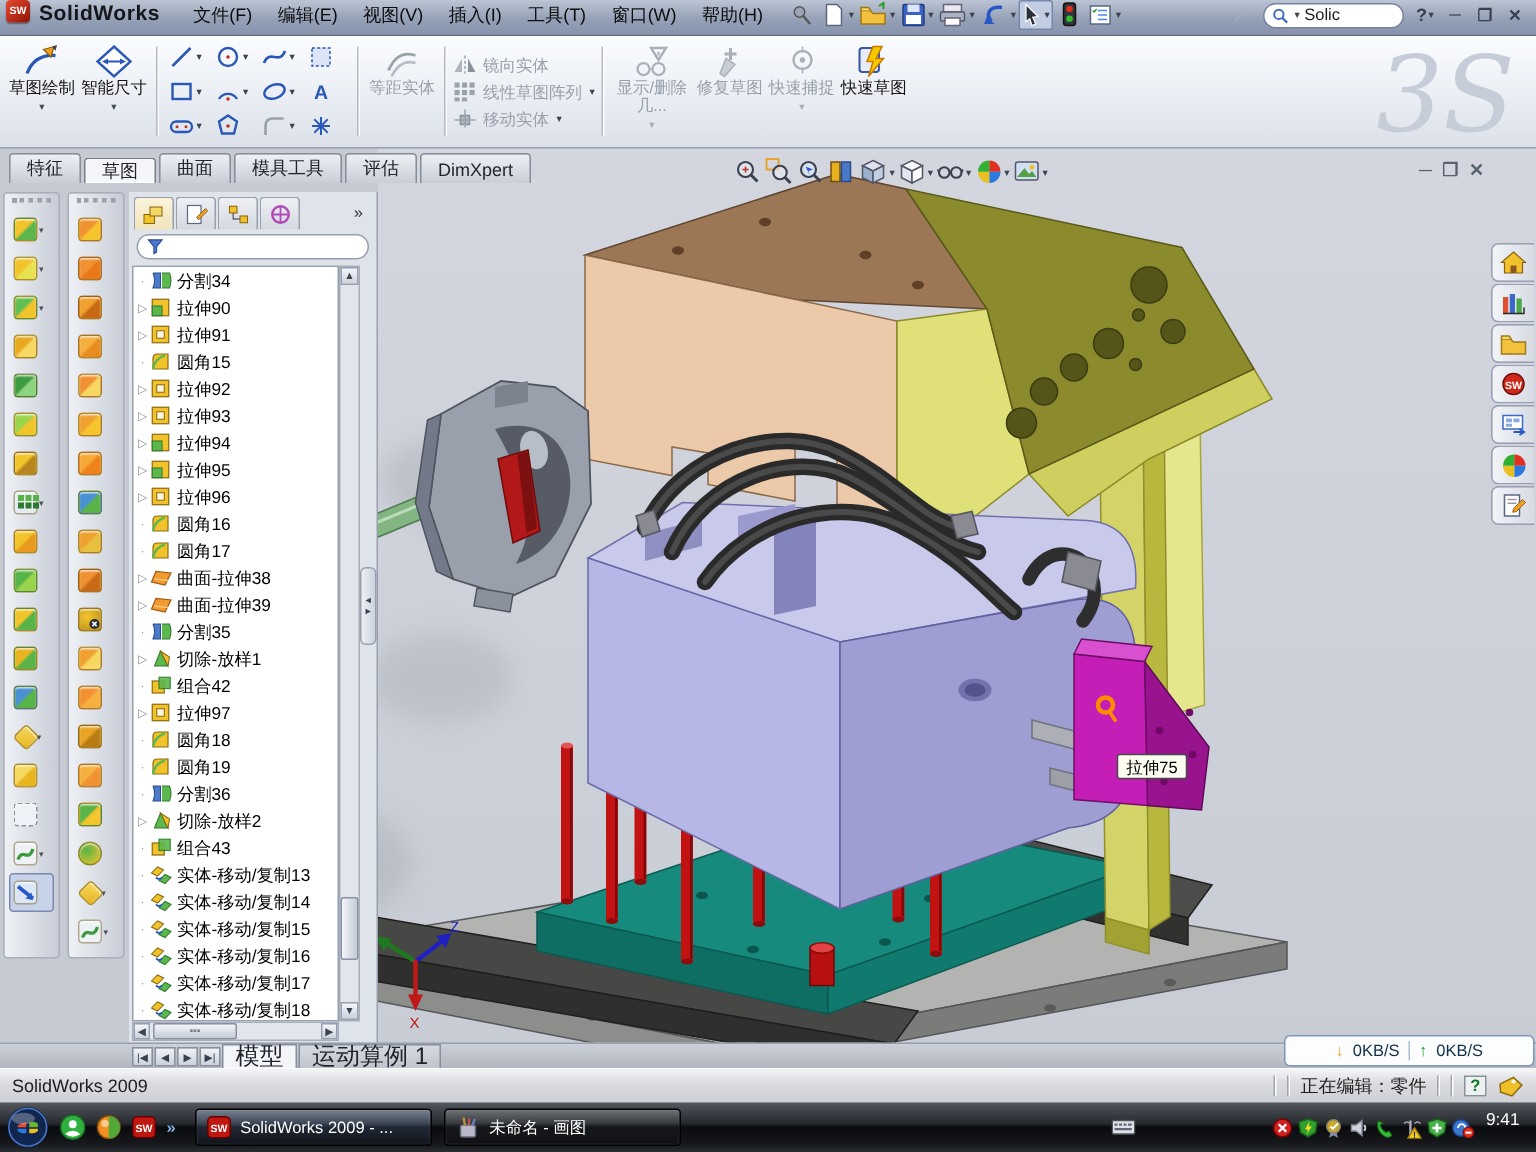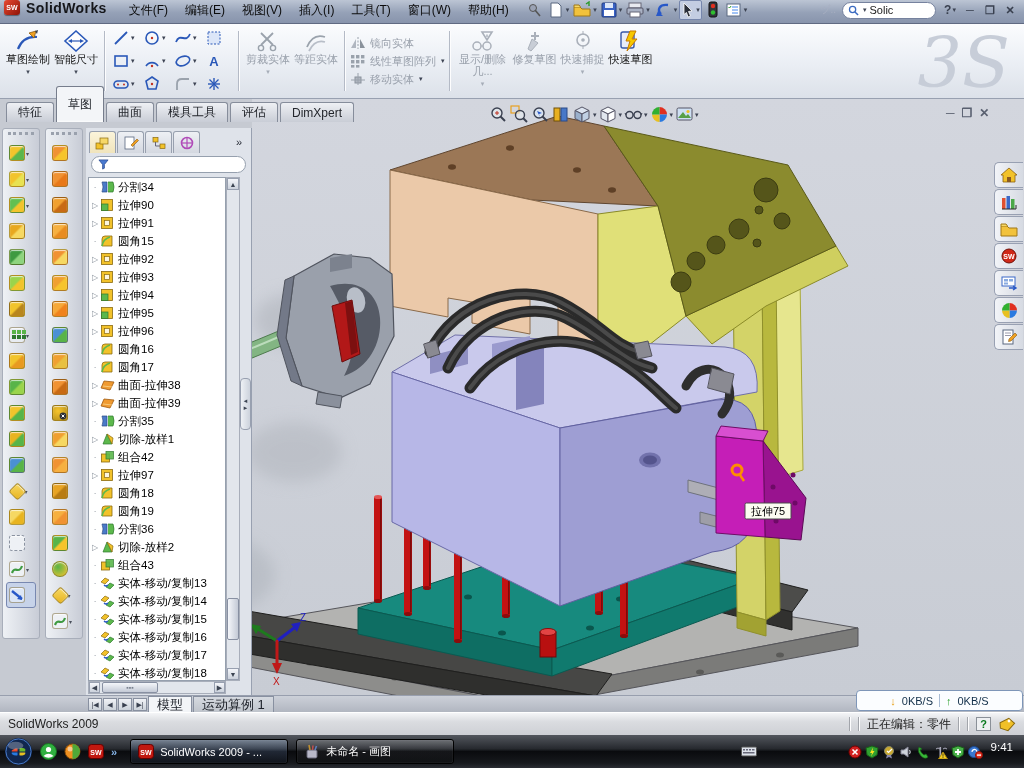--- a/index.html
+++ b/index.html
@@ -28,21 +28,21 @@
 .cmd-caret{font-size:7px;color:#454c5a;margin-top:1px}
 .cmd-btn.disabled .cmd-caret{color:#a6adb8}
 .cmd-sep{width:2px;border-left:1px solid #b4bac6;border-right:1px solid #fdfdfe;margin:4px 4px;z-index:1}
 .cmd-grid{display:grid;grid-template-columns:repeat(4,31px);grid-auto-rows:23px;align-content:center;z-index:1}
 .grid-cell{display:flex;align-items:center;justify-content:flex-start;gap:0;padding-left:2px}
 .stackcol{display:flex;flex-direction:column;justify-content:center;gap:3px;z-index:1}
 .stack-row{display:flex;align-items:center;gap:4px;font-size:11px;color:#9aa1ac;white-space:nowrap}
 
 .tabsrow{position:absolute;left:0;top:99px;height:23px;display:flex;align-items:flex-end;padding-left:6px;gap:2px;z-index:45}
 .tab{height:20px;padding:0 11px;display:flex;align-items:center;font-size:12px;color:#23262c;background:linear-gradient(#eef0f4,#c9cdd6);border:1px solid #868d9b;border-bottom:none;border-radius:3px 3px 0 0}
-.tab.active{background:#f3f5f8;height:36px;border-color:#767d8c;box-shadow:0 -1px 2px rgba(255,255,255,.8) inset}
+.tab.active{background:#f3f5f8;height:17px;border-color:#767d8c;box-shadow:0 -1px 2px rgba(255,255,255,.8) inset}
 
 .leftbars{position:absolute;left:0;top:128px;width:86px;display:flex;gap:5px;padding-left:2px;z-index:30}
 .ltb{display:flex;flex-direction:column;align-items:center;width:38px;background:linear-gradient(90deg,#eef1f5,#d4d8e0 70%,#c8ccd6);border:1px solid #a8aeba;border-radius:3px;padding:2px 0 4px;gap:0}
 .grip{width:26px;height:5px;border-top:3px dotted #9aa1ad;margin:1px 0 3px}
 .ltb-item{display:flex;align-items:center;height:26px}
 .tile{width:16px;height:16px;border-radius:3px;border:1px solid rgba(100,80,20,.45);box-shadow:0 1px 1px rgba(255,255,255,.7) inset}
 .ltb-caret{font-size:6px;color:#4a505c;margin-left:1px;width:7px}
 .ltb-item.pressed{background:#c7d3e9;border:1px solid #7888b0;border-radius:3px;padding:2px}
 
 .treepanel{position:absolute;left:86px;top:128px;width:166px;height:567px;background:#dfe3ea;border-right:1px solid #98a0b0;z-index:30}
@@ -68,21 +68,21 @@
 .hu-item{display:flex;align-items:center}
 .vpwin{position:absolute;left:946px;top:106px;display:flex;gap:7px;z-index:20}
 .vpwin span{color:#596070;font-size:12px;font-weight:bold}
 .taskpane{position:absolute;left:994px;top:162px;width:30px;display:flex;flex-direction:column;gap:1px;z-index:20}
 .tp-btn{width:29px;height:26px;background:linear-gradient(90deg,#f2f4f8,#d6dae2);border:1px solid #98a0b2;border-right:none;border-radius:5px 0 0 5px;display:flex;align-items:center;justify-content:center}
 .netwidget{position:absolute;left:856px;top:690px;width:167px;height:21px;background:#fbfdff;border:1px solid #7e96b8;border-radius:4px;display:flex;align-items:center;justify-content:center;gap:6px;font-size:11px;color:#13304a;z-index:60}
 .nw-sep{width:1px;height:13px;background:#a9bcd4}
 
 .modeltabs{position:absolute;left:0;top:695px;width:1024px;height:17px;background:linear-gradient(#ccd0d8,#b1b6c0);border-top:1px solid #989fae;display:flex;align-items:flex-end;padding-left:88px;gap:1px;z-index:40}
 .nav-btn{width:14px;height:13px;background:linear-gradient(#f0f2f6,#ccd2da);border:1px solid #8890a0;display:flex;align-items:center;justify-content:center;margin-bottom:1px}
-.mtab{height:16px;padding:0 8px;font-size:13px;display:flex;align-items:center;background:linear-gradient(#d6dae0,#bfc4cc);border:1px solid #8890a0;border-bottom:none;color:#20242c}
+.mtab{height:16px;padding:0 8px;font-size:16px;display:flex;align-items:center;background:linear-gradient(#d6dae0,#bfc4cc);border:1px solid #8890a0;border-bottom:none;color:#20242c}
 .mtab.active{background:#f3f5f8}
 
 .statusbar{position:absolute;left:0;top:712px;width:1024px;height:23px;background:linear-gradient(#f4f5f7,#dadce0 40%,#ced0d5);border-top:1px solid #fff;display:flex;align-items:center;font-size:12px;color:#1c1c1c;padding:0 8px;z-index:40}
 .sb-right{margin-left:auto;display:flex;align-items:center;gap:7px}
 .sb-sep{width:2px;height:14px;border-left:1px solid #a2a5ab;border-right:1px solid #fdfdfe}
 .help-chip{width:15px;height:14px;background:#eef0f2;border:1px solid #8a9098;color:#0a7a1e;font-size:11px;font-weight:bold;display:flex;align-items:center;justify-content:center}
 
 .taskbar{position:absolute;left:0;top:735px;width:1024px;height:33px;background:linear-gradient(#53575e,#26292e 42%,#0a0b0e 50%,#17191d 85%,#2a2d33);display:flex;align-items:center;padding:0 4px;gap:7px;z-index:70}
 .ql{display:flex;gap:7px;align-items:center}
 .chev{color:#86b4e8;font-size:11px;font-weight:bold}
@@ -684,32 +684,20 @@
               <line x1="4.5" y1="4.5" x2="13.5" y2="13.5" stroke="#2a58b8" stroke-width="1.2"></line>
               <line x1="13.5" y1="4.5" x2="4.5" y2="13.5" stroke="#2a58b8" stroke-width="1.2"></line>
             </svg>
           </span>
         </div>
       </div>
       <div class="cmd-sep"></div>
       <div class="cmd-btn disabled">
         <div>
           <svg width="26" height="24" viewBox="0 0 26 24">
-            <line x1="6" y1="4" x2="18" y2="16" stroke="#9aa2ac" stroke-width="1.8"></line>
-            <line x1="18" y1="4" x2="6" y2="16" stroke="#9aa2ac" stroke-width="1.8"></line>
-            <circle cx="6" cy="19" r="2.6" fill="none" stroke="#9aa2ac" stroke-width="1.4"></circle>
-            <circle cx="18" cy="19" r="2.6" fill="none" stroke="#9aa2ac" stroke-width="1.4"></circle>
-          </svg>
-        </div>
-        <div class="lbl">剪裁实体</div>
-        <div class="cmd-caret">▾</div>
-      </div>
-      <div class="cmd-btn disabled">
-        <div>
-          <svg width="26" height="24" viewBox="0 0 26 24">
             <path d="M4,18 Q10,4 22,8" fill="none" stroke="#9aa2ac" stroke-width="1.8"></path>
             <path d="M6,22 Q12,10 22,13" fill="none" stroke="#b8bec8" stroke-width="1.8"></path>
           </svg>
         </div>
         <div class="lbl">等距实体</div>
       </div>
       <div class="cmd-sep"></div>
       <div class="stackcol">
         <div class="stack-row">
           <span>

